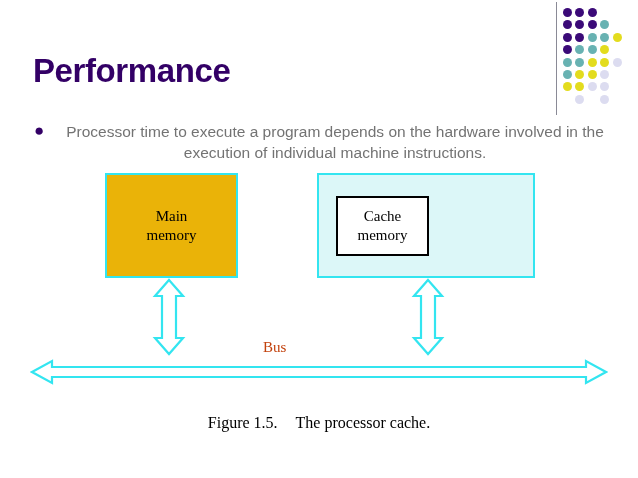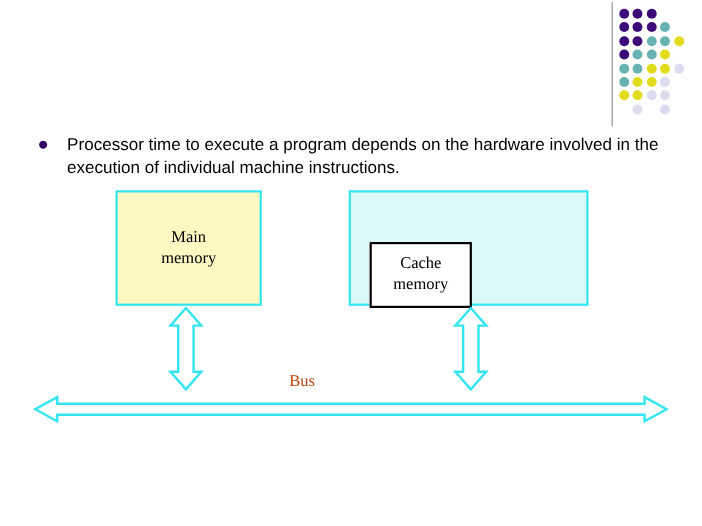--- a/index.html
+++ b/index.html
@@ -66,22 +66,23 @@
     color: #330066;
     font-size: 17px;
     line-height: 20px;
     width: 27px;
     flex: 0 0 27px;
     text-align: left;
   }
   #bullet-text {
     font-size: 15.5px;
     line-height: 21px;
-    color: #000000;
+    color: #737373;
     flex: 1;
+    text-align: center;
   }
 
   
   #figure {
     position: absolute;
     left: 0;
     top: 0;
     width: 638px;
     height: 478px;
   }
@@ -96,21 +97,21 @@
     font-family: "Liberation Serif", serif;
     color: #000000;
   }
 
   #main-memory-box {
     left: 105px;
     top: 173px;
     width: 133px;
     height: 105px;
     border: 2px solid #33e5f0;
-    background: #fef9c3;
+    background: #eab308;
     font-size: 15px;
     line-height: 19px;
   }
 
   #processor-box {
     left: 317px;
     top: 173px;
     width: 218px;
     height: 105px;
     border: 2px solid #33e5f0;
@@ -119,21 +120,20 @@
 
   #cache-memory-box {
     left: 336px;
     top: 196px;
     width: 93px;
     height: 60px;
     border: 2px solid #000000;
     background: #ffffff;
     font-size: 15px;
     line-height: 19px;
-    margin-top: 24px;
   }
 
   #processor-label {
     position: absolute;
     left: 440px;
     top: 218px;
     width: 92px;
     text-align: center;
     font-family: "Liberation Serif", serif;
     font-size: 15px;
@@ -199,20 +199,21 @@
       <span class="deco-dot" style="left: 24.8px; top: 62px; background: rgb(227, 220, 30);"></span>
       <span class="deco-dot" style="left: 37.2px; top: 62px; background: rgb(220, 220, 240);"></span>
       <span class="deco-dot" style="left: 0px; top: 74.4px; background: rgb(227, 220, 30);"></span>
       <span class="deco-dot" style="left: 12.4px; top: 74.4px; background: rgb(227, 220, 30);"></span>
       <span class="deco-dot" style="left: 24.8px; top: 74.4px; background: rgb(220, 220, 240);"></span>
       <span class="deco-dot" style="left: 37.2px; top: 74.4px; background: rgb(220, 220, 240);"></span>
       <span class="deco-dot" style="left: 12.4px; top: 86.8px; background: rgb(220, 220, 240);"></span>
       <span class="deco-dot" style="left: 37.2px; top: 86.8px; background: rgb(220, 220, 240);"></span>
     </div>
 
+  <div id="title">Performance</div>
 
   <div id="bullet-row">
     <span id="bullet-marker">●</span>
     <span id="bullet-text">Processor time to execute a program depends on the hardware involved in the execution of individual machine instructions.</span>
   </div>
 
   <div id="figure">
 
     <div id="main-memory-box" class="dbox">
       <span><span>Main</span><br><span>memory</span></span>
@@ -232,15 +233,18 @@
     <svg id="arrow-right" class="arrow-svg" width="36" height="78" viewBox="0 0 36 78">
       <polygon points="18,2 32,18 25,18 25,60 32,60 18,76 4,60 11,60 11,18 4,18" fill="#ffffff" stroke="#33e5f0" stroke-width="2.2" stroke-linejoin="miter"></polygon>
     </svg>
 
     <svg id="bus-arrow" class="arrow-svg" width="578" height="28" viewBox="0 0 578 28">
       <polygon points="2,14 22,3 22,9 556,9 556,3 576,14 556,25 556,19 22,19 22,25" fill="#ffffff" stroke="#33e5f0" stroke-width="2.2" stroke-linejoin="miter"></polygon>
     </svg>
 
     <div id="bus-label">Bus</div>
 
+    <div id="caption">
+      <span>Figure 1.5.</span><span class="cap-gap"></span><span>The processor cache.</span>
+    </div>
 
   </div>
 </div>
 
 </body></html>

